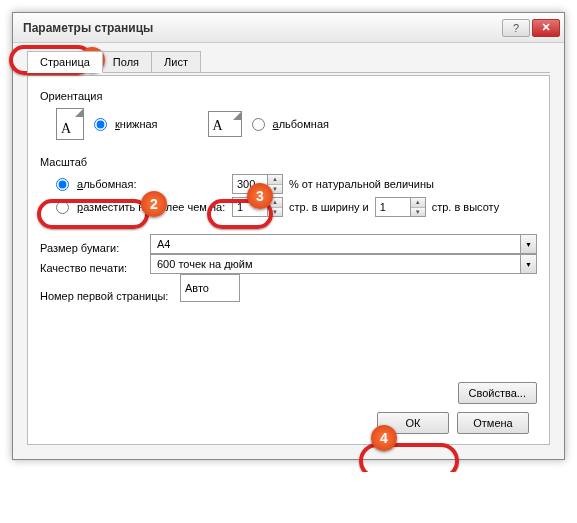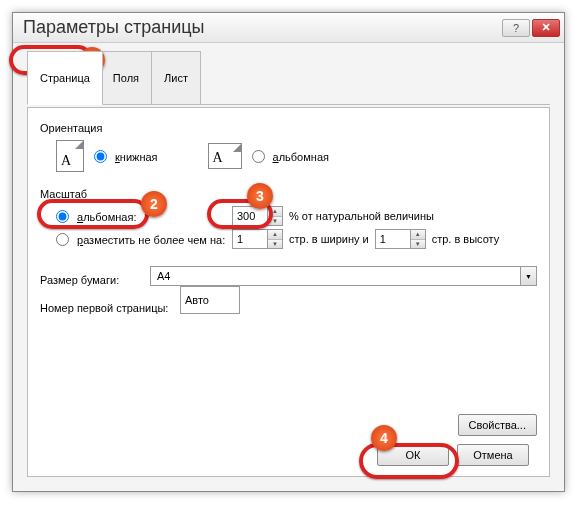--- a/index.html
+++ b/index.html
@@ -1,33 +1,33 @@
 <!DOCTYPE html>
 <html><head>
 <meta charset="utf-8">
 <style>
 * { box-sizing: border-box; font-family: "Segoe UI", Tahoma, sans-serif; font-size: 11px; }
 body { margin: 0; padding: 12px; background: #fff; }
 .window { width: 553px; border: 1px solid #888; background: #fff; box-shadow: 0 0 8px rgba(0,0,0,0.3); }
 .titlebar { height: 30px; background: linear-gradient(#fdfdfd, #e8e8e8); display: flex; align-items: center; padding: 0 4px 0 10px; border-bottom: 1px solid #ccc; }
-.titlebar-text { flex: 1; color: #333; font-size: 18px; }
+.titlebar-text { flex: 1; color: #333; font-size: 12px; font-weight: bold; }
 .tb-btn { width: 28px; height: 18px; margin-left: 2px; display: flex; align-items: center; justify-content: center; border: 1px solid #aaa; border-radius: 2px; background: linear-gradient(#f8f8f8,#ddd); color: #555; }
 .tb-btn.close { background: linear-gradient(#e57373,#c62828); border-color: #a33; color: #fff; font-weight: bold; }
 .body { padding: 8px 14px 14px 14px; background: #f4f4f4; position: relative; }
 .tabs { display: flex; gap: 0; border-bottom: 1px solid #bbb; margin-bottom: 2px; }
-.tab { padding: 20px 12px; border: 1px solid #bbb; border-bottom: none; background: #eee; margin-right: -1px; position: relative; }
+.tab { padding: 4px 12px; border: 1px solid #bbb; border-bottom: none; background: #eee; margin-right: -1px; position: relative; }
 .tab.active { background: #fff; z-index: 2; border-bottom: 1px solid #fff; margin-bottom: -1px; }
 .panel { border: 1px solid #bbb; background: #fff; padding: 10px 12px 14px 12px; min-height: 370px; position: relative; }
 .group-label { margin: 4px 0 6px 0; color: #000; }
 .orient-row { display: flex; align-items: center; gap: 10px; margin: 4px 0 16px 16px; }
 .page-icon { width: 28px; height: 32px; border: 1px solid #888; background: #fff; position: relative; }
 .page-icon.land { width: 34px; height: 26px; }
 .page-icon::after { content: "A"; position: absolute; left: 4px; bottom: 2px; font-size: 14px; font-family: serif; }
 .page-icon::before { content: ""; position: absolute; top:0; right:0; width:8px; height:8px; background: linear-gradient(135deg, #fff 48%, #888 52%); }
-.radio-row { display: flex; align-items: flex-end; gap: 4px; }
+.radio-row { display: flex; align-items: center; gap: 4px; }
 input[type=radio] { margin: 0 4px 0 0; }
 .scale-row { display: flex; align-items: center; gap: 6px; margin: 3px 0 3px 16px; }
 .spin { display: inline-flex; align-items: stretch; border: 1px solid #999; background: #fff; height: 20px; }
 .spin input { border: none; width: 34px; padding: 0 4px; text-align: left; outline: none; }
 .spin .arrows { display: flex; flex-direction: column; border-left: 1px solid #999; }
 .spin .ar { width: 14px; flex:1; display:flex; align-items:center; justify-content:center; font-size:6px; color:#555; background: linear-gradient(#f8f8f8,#ddd); }
 .spin .ar:first-child { border-bottom: 1px solid #bbb; }
 .form-row { display: flex; align-items: flex-end; margin: 0 0; }
 .form-row label { width: 110px; }
 .select { flex: 1; display: flex; border: 1px solid #999; background: #fff; height: 20px; align-items: center; }
@@ -113,20 +113,27 @@
 
       <div style="height:14px"></div>
 
       <div class="form-row">
         <label><span>Размер бумаги:</span></label>
         <div class="select">
           <span>A4</span>
           <div class="dd">▼</div>
         </div>
       </div>
+      <div class="form-row">
+        <label><span>Качество печати:</span></label>
+        <div class="select">
+          <span>600 точек на дюйм</span>
+          <div class="dd">▼</div>
+        </div>
+      </div>
       <div class="form-row firstpg">
         <label style="width:140px"><span>Номер первой страницы:</span></label>
         <input value="Авто" style="">
       </div>
 
       <div class="props-row">
         <button class="btn">Свойства...</button>
       </div>
       <div class="btn-row">
         <button class="btn">ОК</button>

